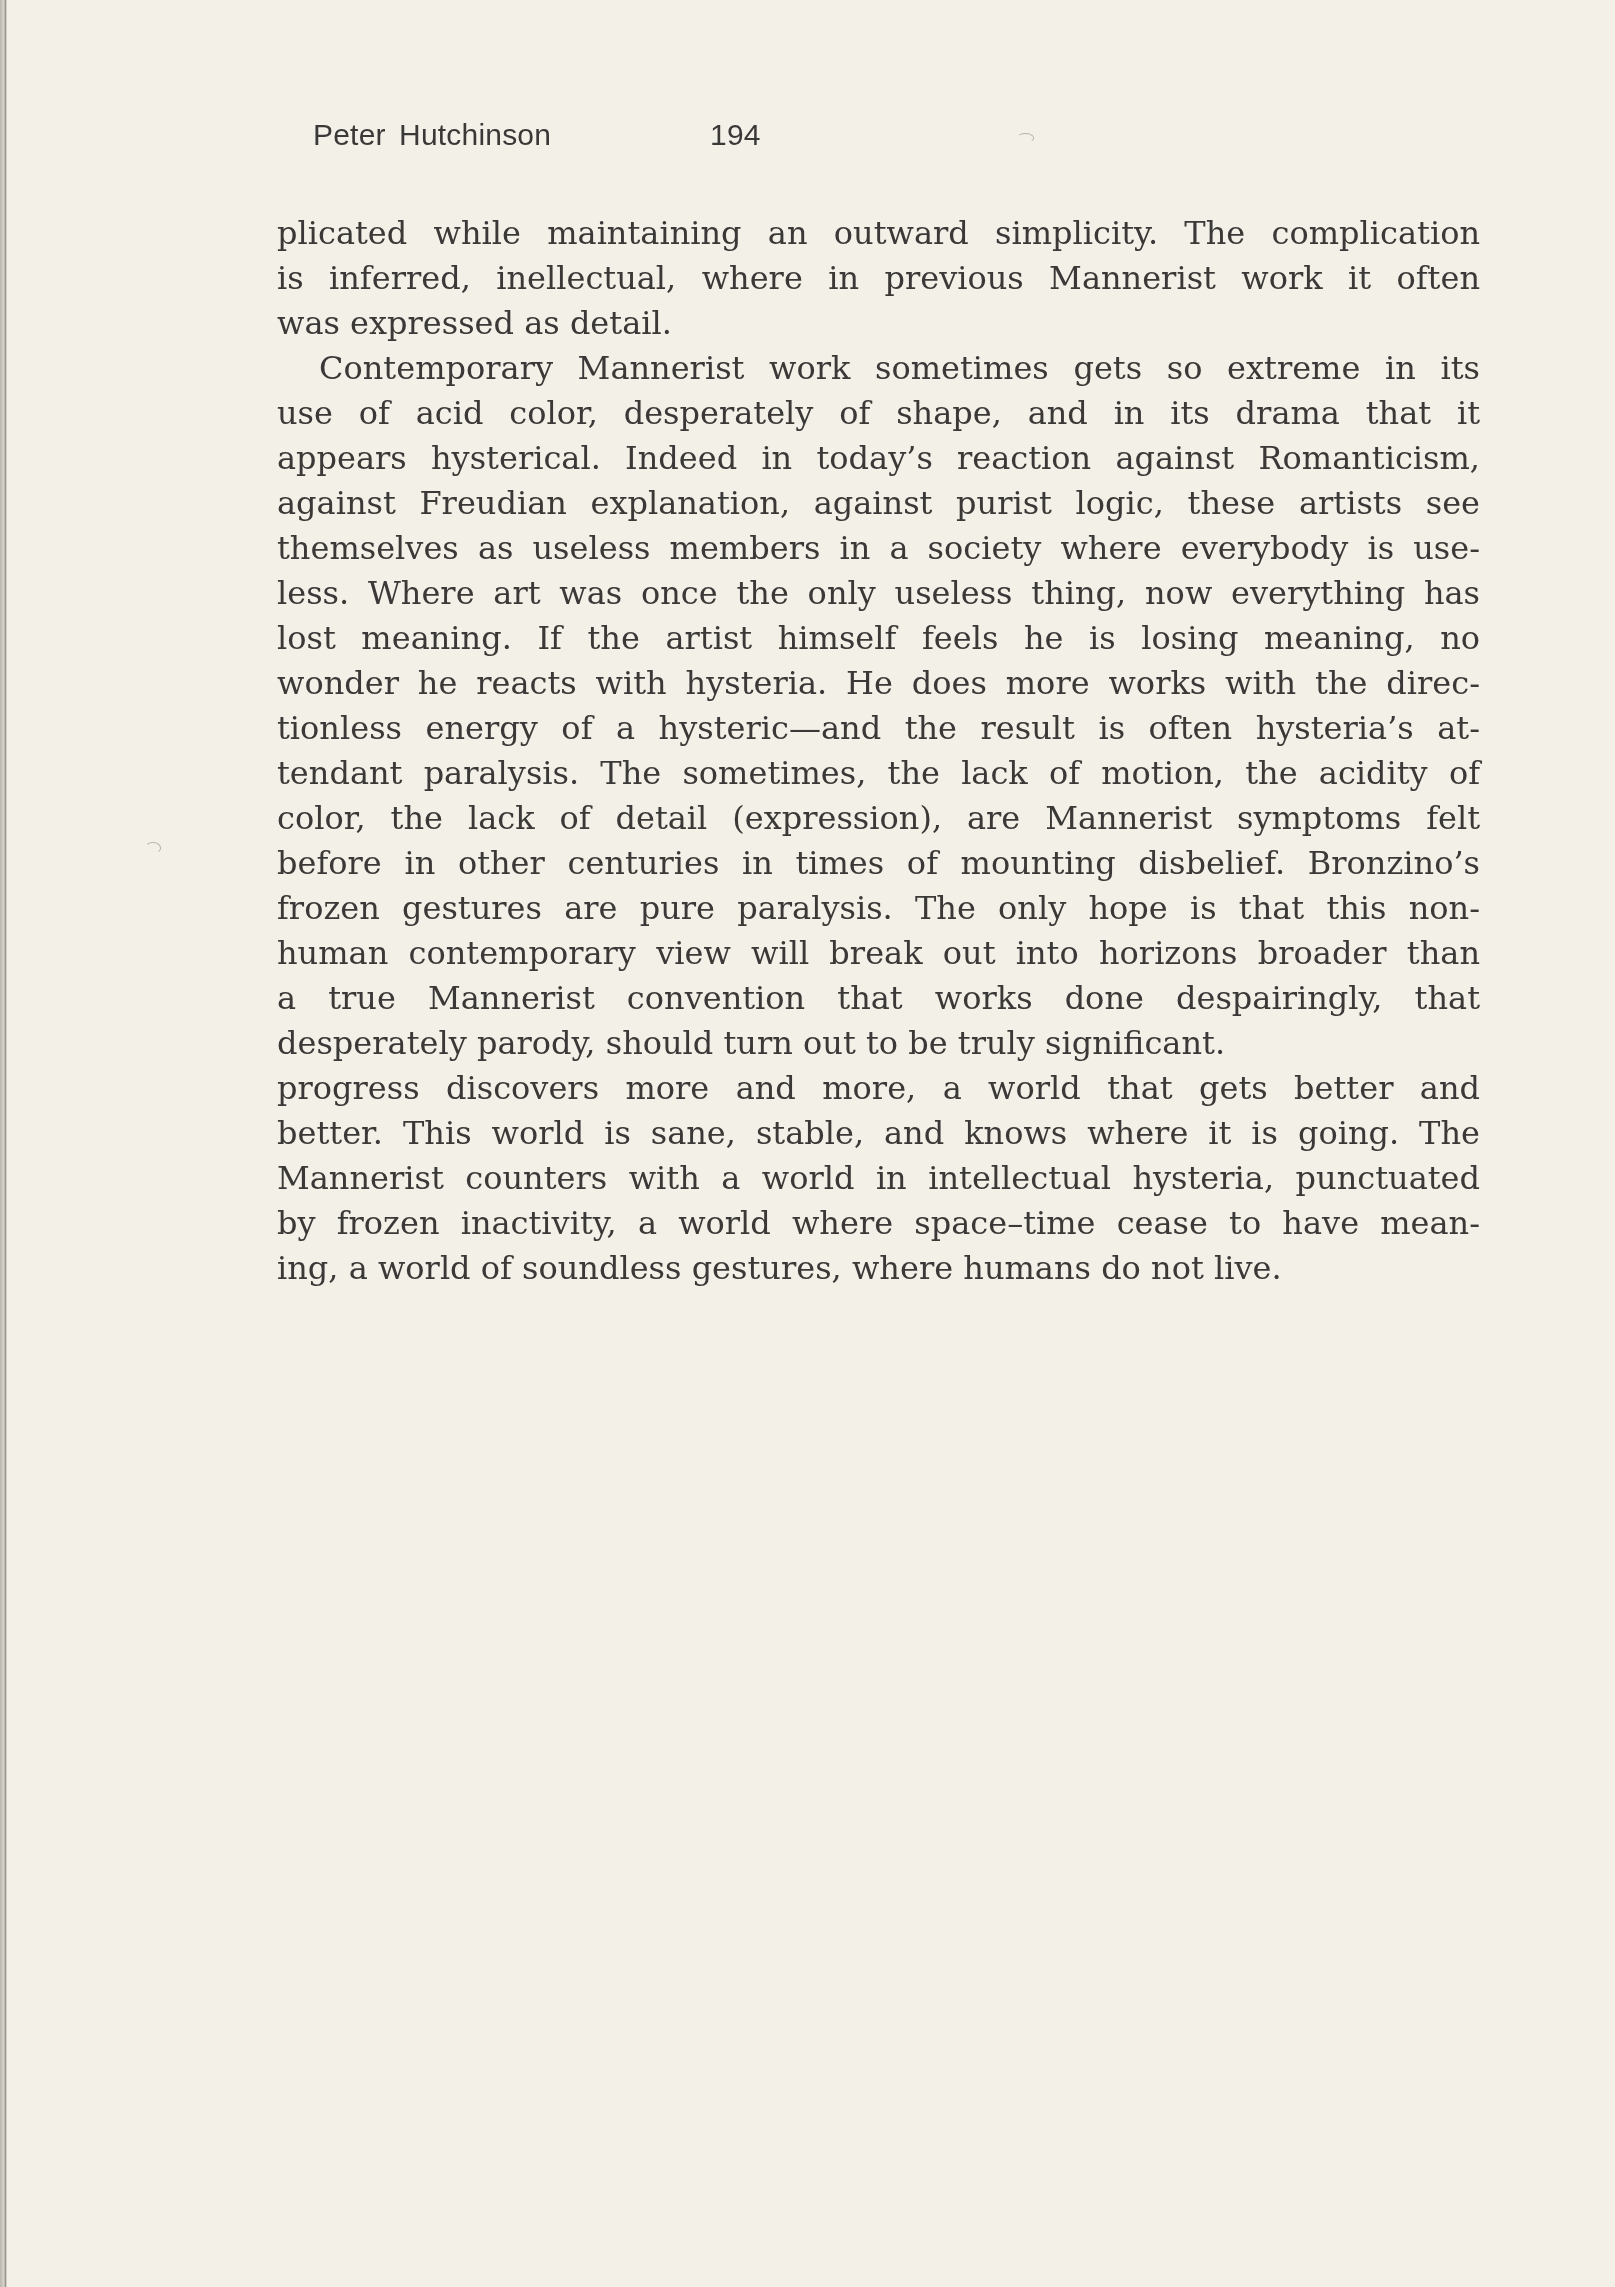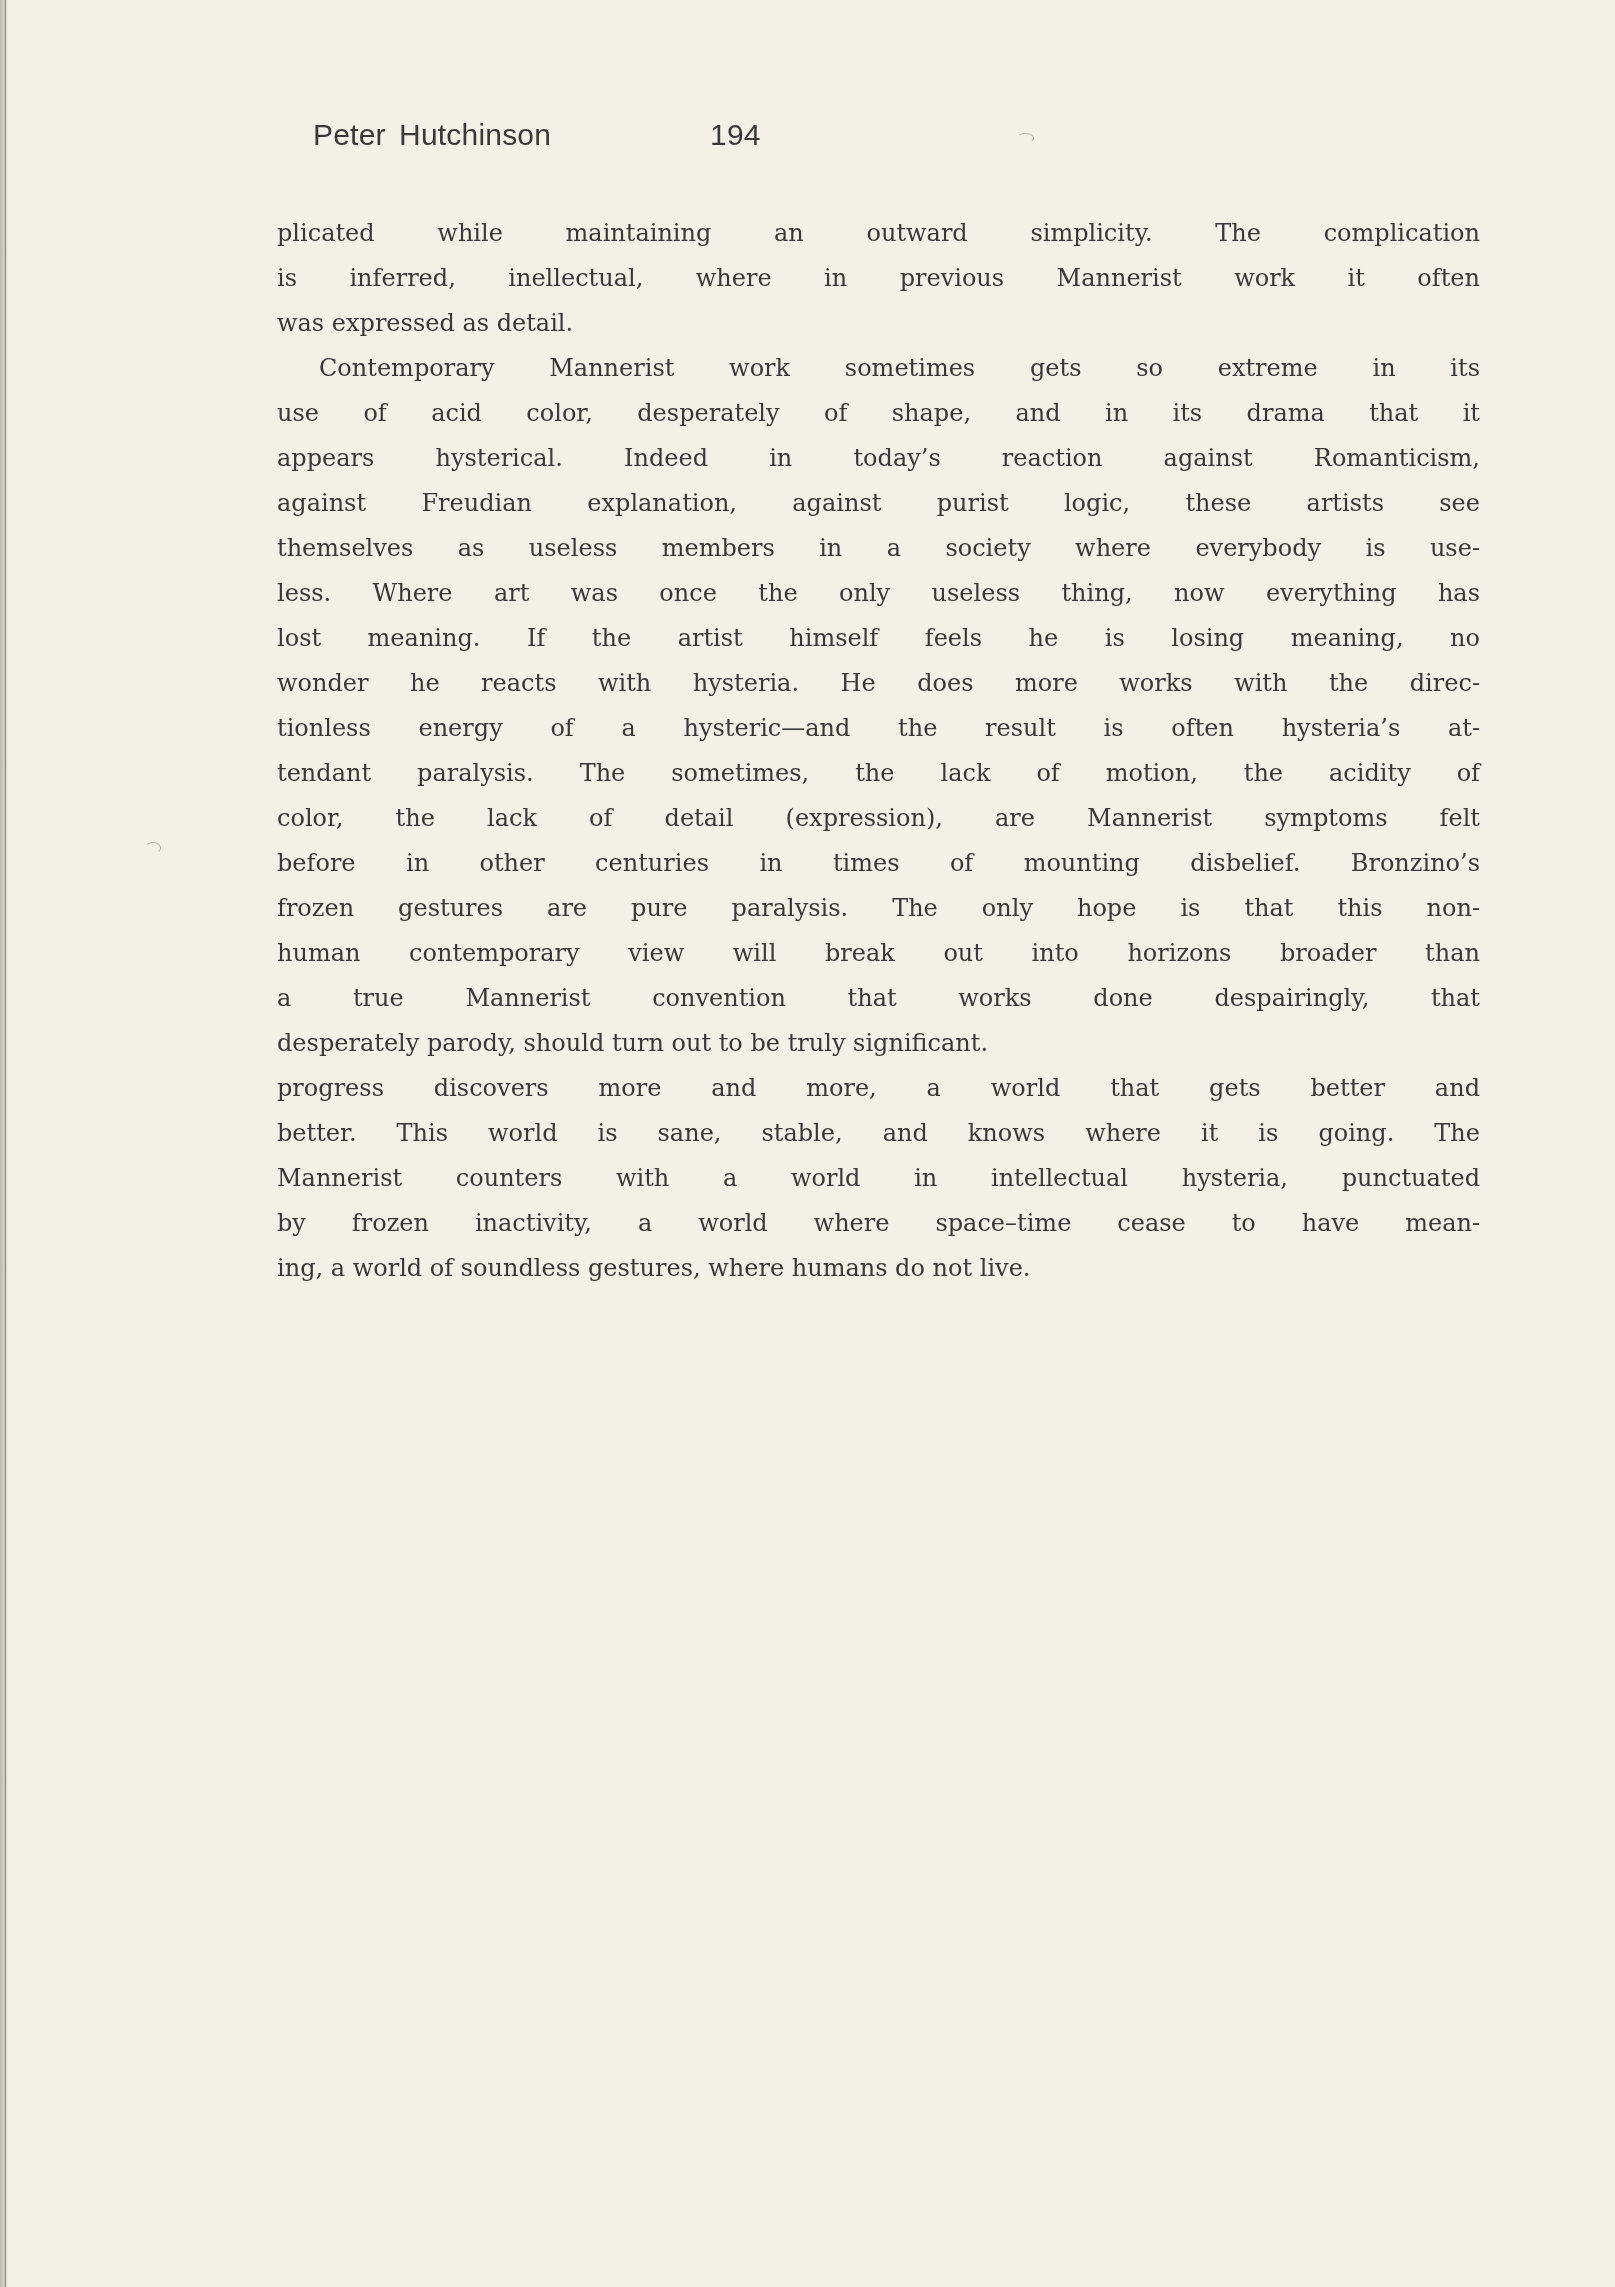--- a/index.html
+++ b/index.html
@@ -50,21 +50,21 @@
       position: absolute;
       left: 397px;
       top: 0;
     }
     .body-text {
       position: absolute;
       top: 211px;
       left: 277px;
       width: 1203px;
       font-family: "DejaVu Serif", "Liberation Serif", serif;
-      font-size: 24px;
+      font-size: 32px;
       line-height: 45px;
       color: #3b3937;
       text-align: justify;
       hyphens: manual;
     }
     .line {
       display: block;
       text-align: justify;
       text-align-last: justify;
       white-space: nowrap;

